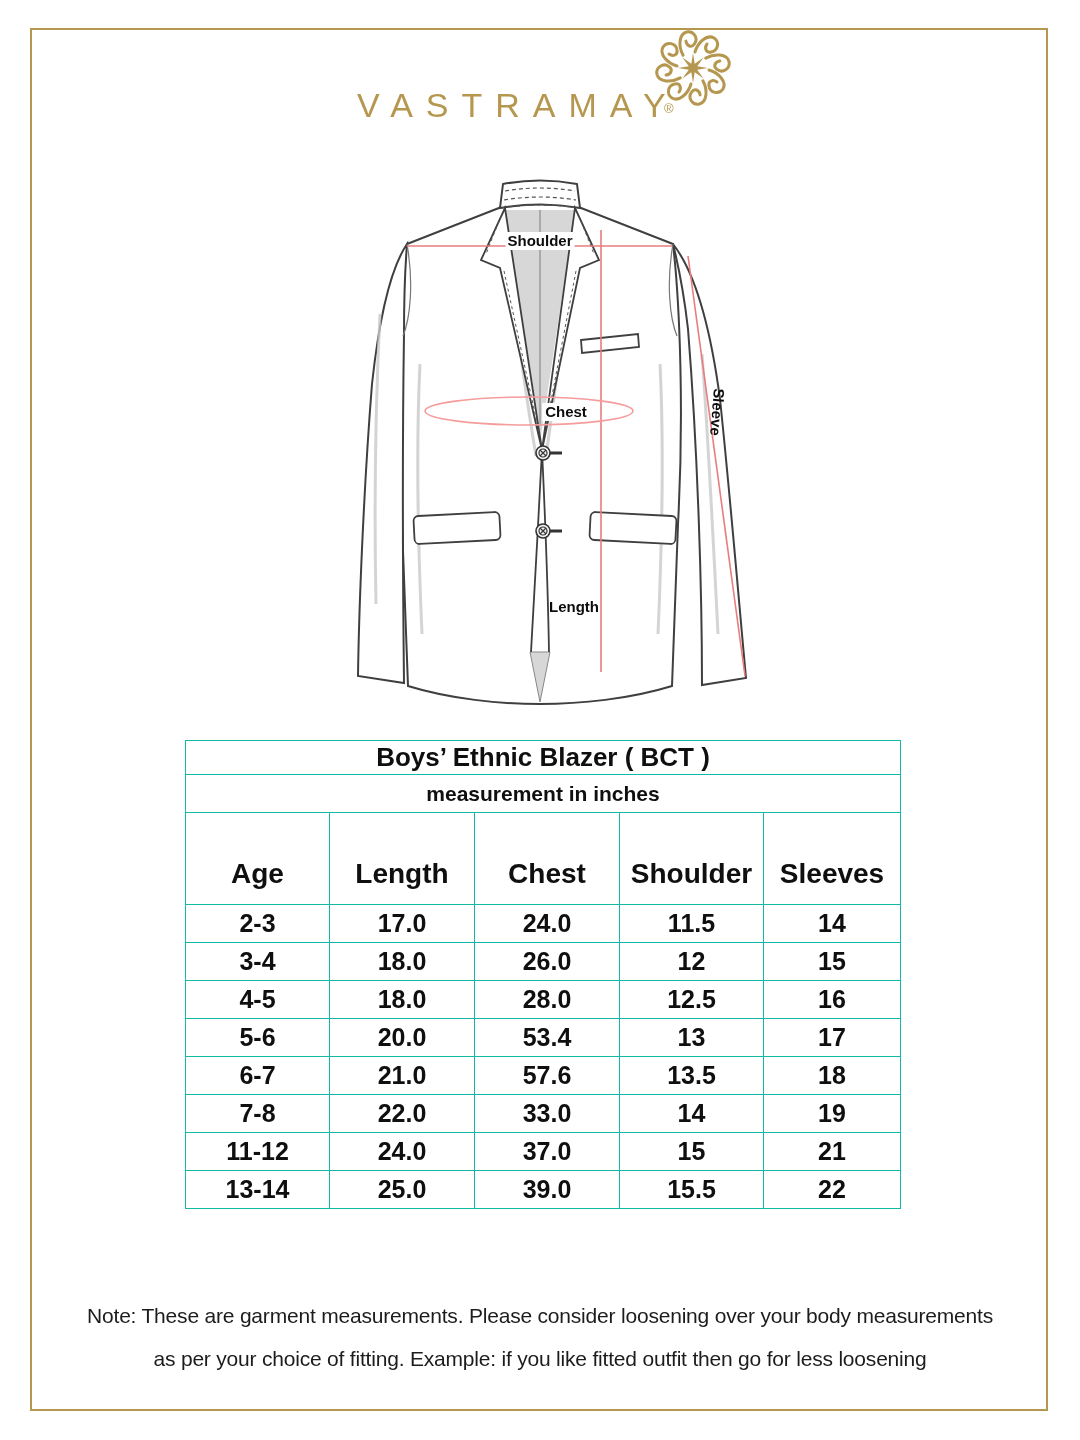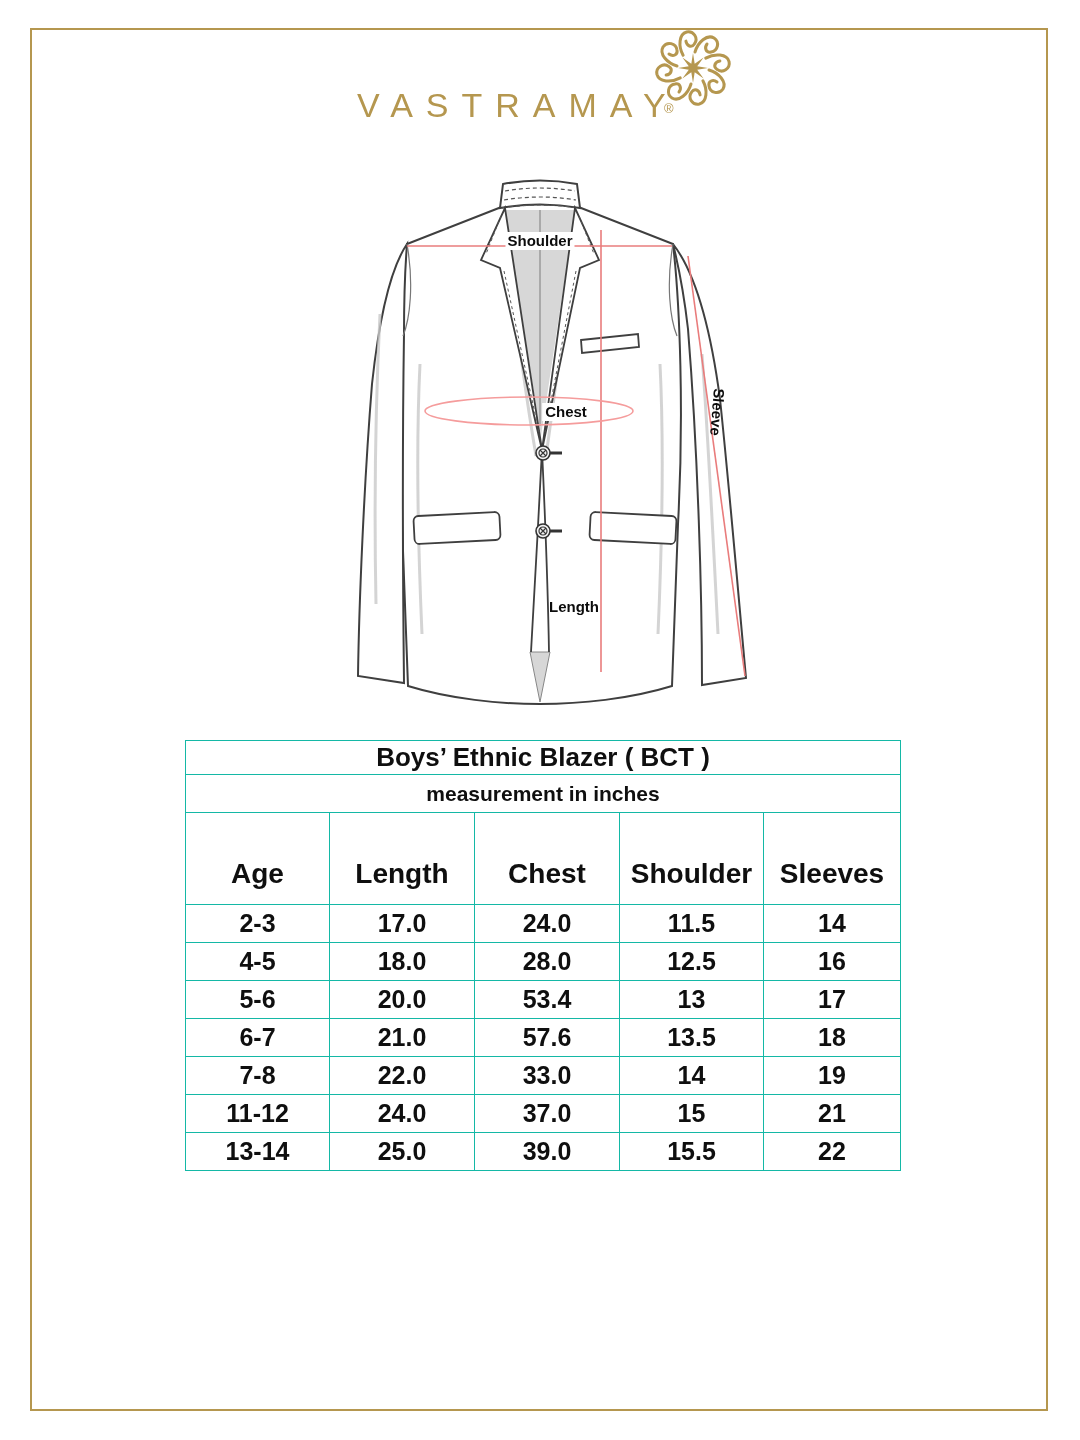--- a/index.html
+++ b/index.html
@@ -203,20 +203,27 @@
           <th>Sleeves</th>
         </tr>
     <tr class="data">
           <td>2-3</td>
           <td>17.0</td>
           <td>24.0</td>
           <td>11.5</td>
           <td>14</td>
         </tr>
         <tr class="data">
+          <td>3-4</td>
+          <td>18.0</td>
+          <td>26.0</td>
+          <td>12</td>
+          <td>15</td>
+        </tr>
+        <tr class="data">
           <td>4-5</td>
           <td>18.0</td>
           <td>28.0</td>
           <td>12.5</td>
           <td>16</td>
         </tr>
         <tr class="data">
           <td>5-6</td>
           <td>20.0</td>
           <td>53.4</td>
@@ -247,14 +254,18 @@
         <tr class="data">
           <td>13-14</td>
           <td>25.0</td>
           <td>39.0</td>
           <td>15.5</td>
           <td>22</td>
         </tr>
       </tbody>
   </table>
 
+  <div class="note">
+    <div>Note: These are garment measurements. Please consider loosening over your body measurements</div>
+    <div>as per your choice of fitting. Example: if you like fitted outfit then go for less loosening</div>
+  </div>
 
 </div>
 
 </body></html>

